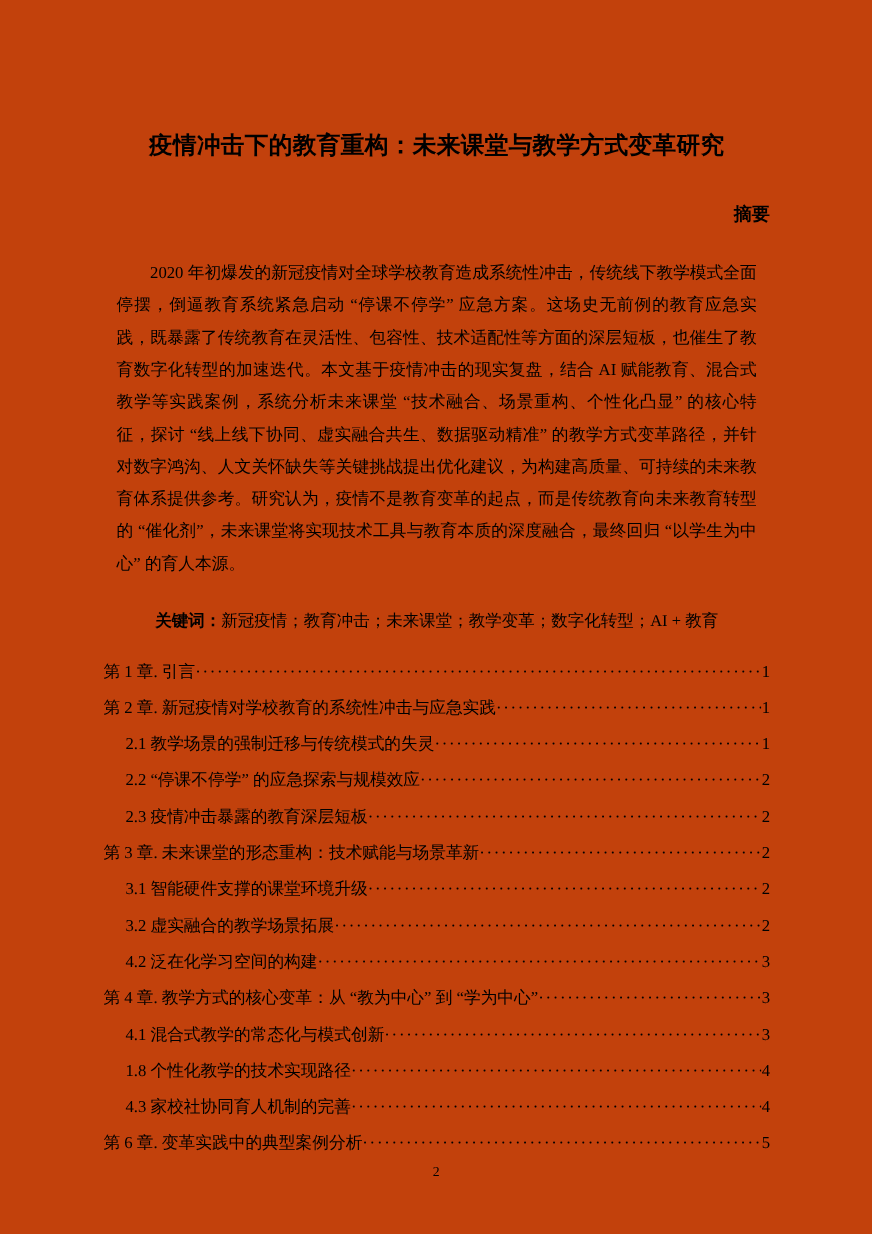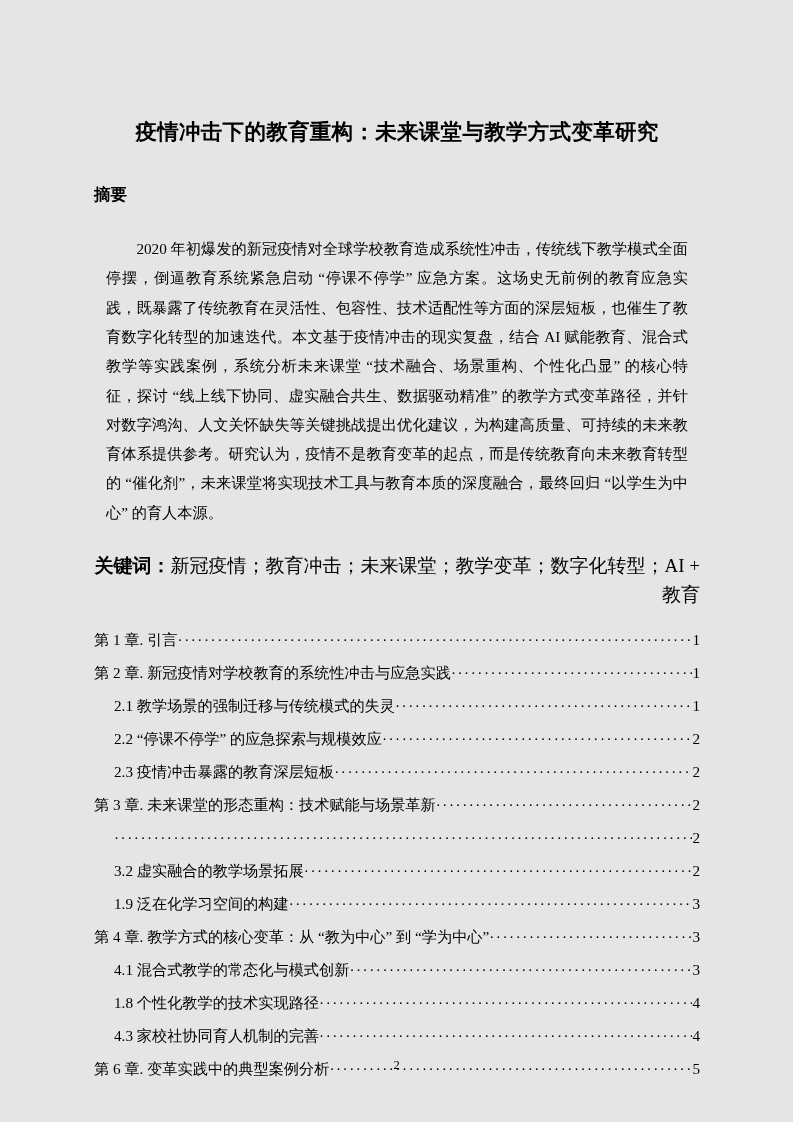--- a/index.html
+++ b/index.html
@@ -10,21 +10,21 @@
   body {
     font-family: "Liberation Serif", "DejaVu Serif", serif;
     color: #000000;
     -webkit-font-smoothing: antialiased;
   }
   .page {
     position: relative;
     width: 793px;
     height: 1122px;
     margin: 0 auto;
-    background: #e5e5e5;
+    background: #c2410c;
     overflow: hidden;
     box-sizing: border-box;
   }
   .content {
     position: absolute;
     left: 94px;
     top: 0;
     width: 606px;
   }
 
@@ -38,42 +38,42 @@
     letter-spacing: 0.3px;
     line-height: 1.35;
     white-space: nowrap;
   }
 
   
   .section-heading {
     margin: 0;
     font-size: 16.5px;
     font-weight: bold;
-    text-align: left;
+    text-align: right;
     line-height: 1.4;
   }
   .abstract-heading { padding-top: 36px; }
   .toc-heading { padding-top: 30px; }
 
   
   .abstract-body {
     margin: 12px;
     padding-top: 16px;
     font-size: 15.2px;
     line-height: 29.3px;
     text-align: justify;
     text-justify: inter-ideograph;
     text-indent: 2em;
   }
   .keywords {
     margin: 0;
     padding-top: 12px;
-    font-size: 19px;
+    font-size: 15px;
     line-height: 29px;
-    text-align: right;
+    text-align: center;
   }
   .keywords .kw-label {
     font-weight: bold;
   }
 
   
   .toc {
     padding-top: 14px;
   }
   .toc-entry {
@@ -166,30 +166,31 @@
           <span class="toc-label">2.3 疫情冲击暴露的教育深层短板</span>
           <span class="toc-leader"></span>
           <span class="toc-page">2</span>
         </div>
         <div class="toc-entry level-1">
           <span class="toc-label">第 3 章. 未来课堂的形态重构：技术赋能与场景革新</span>
           <span class="toc-leader"></span>
           <span class="toc-page">2</span>
         </div>
         <div class="toc-entry level-2">
+          <span class="toc-label">3.1 智能硬件支撑的课堂环境升级</span>
           <span class="toc-leader"></span>
           <span class="toc-page">2</span>
         </div>
         <div class="toc-entry level-2">
           <span class="toc-label">3.2 虚实融合的教学场景拓展</span>
           <span class="toc-leader"></span>
           <span class="toc-page">2</span>
         </div>
         <div class="toc-entry level-2">
-          <span class="toc-label">1.9 泛在化学习空间的构建</span>
+          <span class="toc-label">4.2 泛在化学习空间的构建</span>
           <span class="toc-leader"></span>
           <span class="toc-page">3</span>
         </div>
         <div class="toc-entry level-1">
           <span class="toc-label">第 4 章. 教学方式的核心变革：从 “教为中心” 到 “学为中心”</span>
           <span class="toc-leader"></span>
           <span class="toc-page">3</span>
         </div>
         <div class="toc-entry level-2">
           <span class="toc-label">4.1 混合式教学的常态化与模式创新</span>

